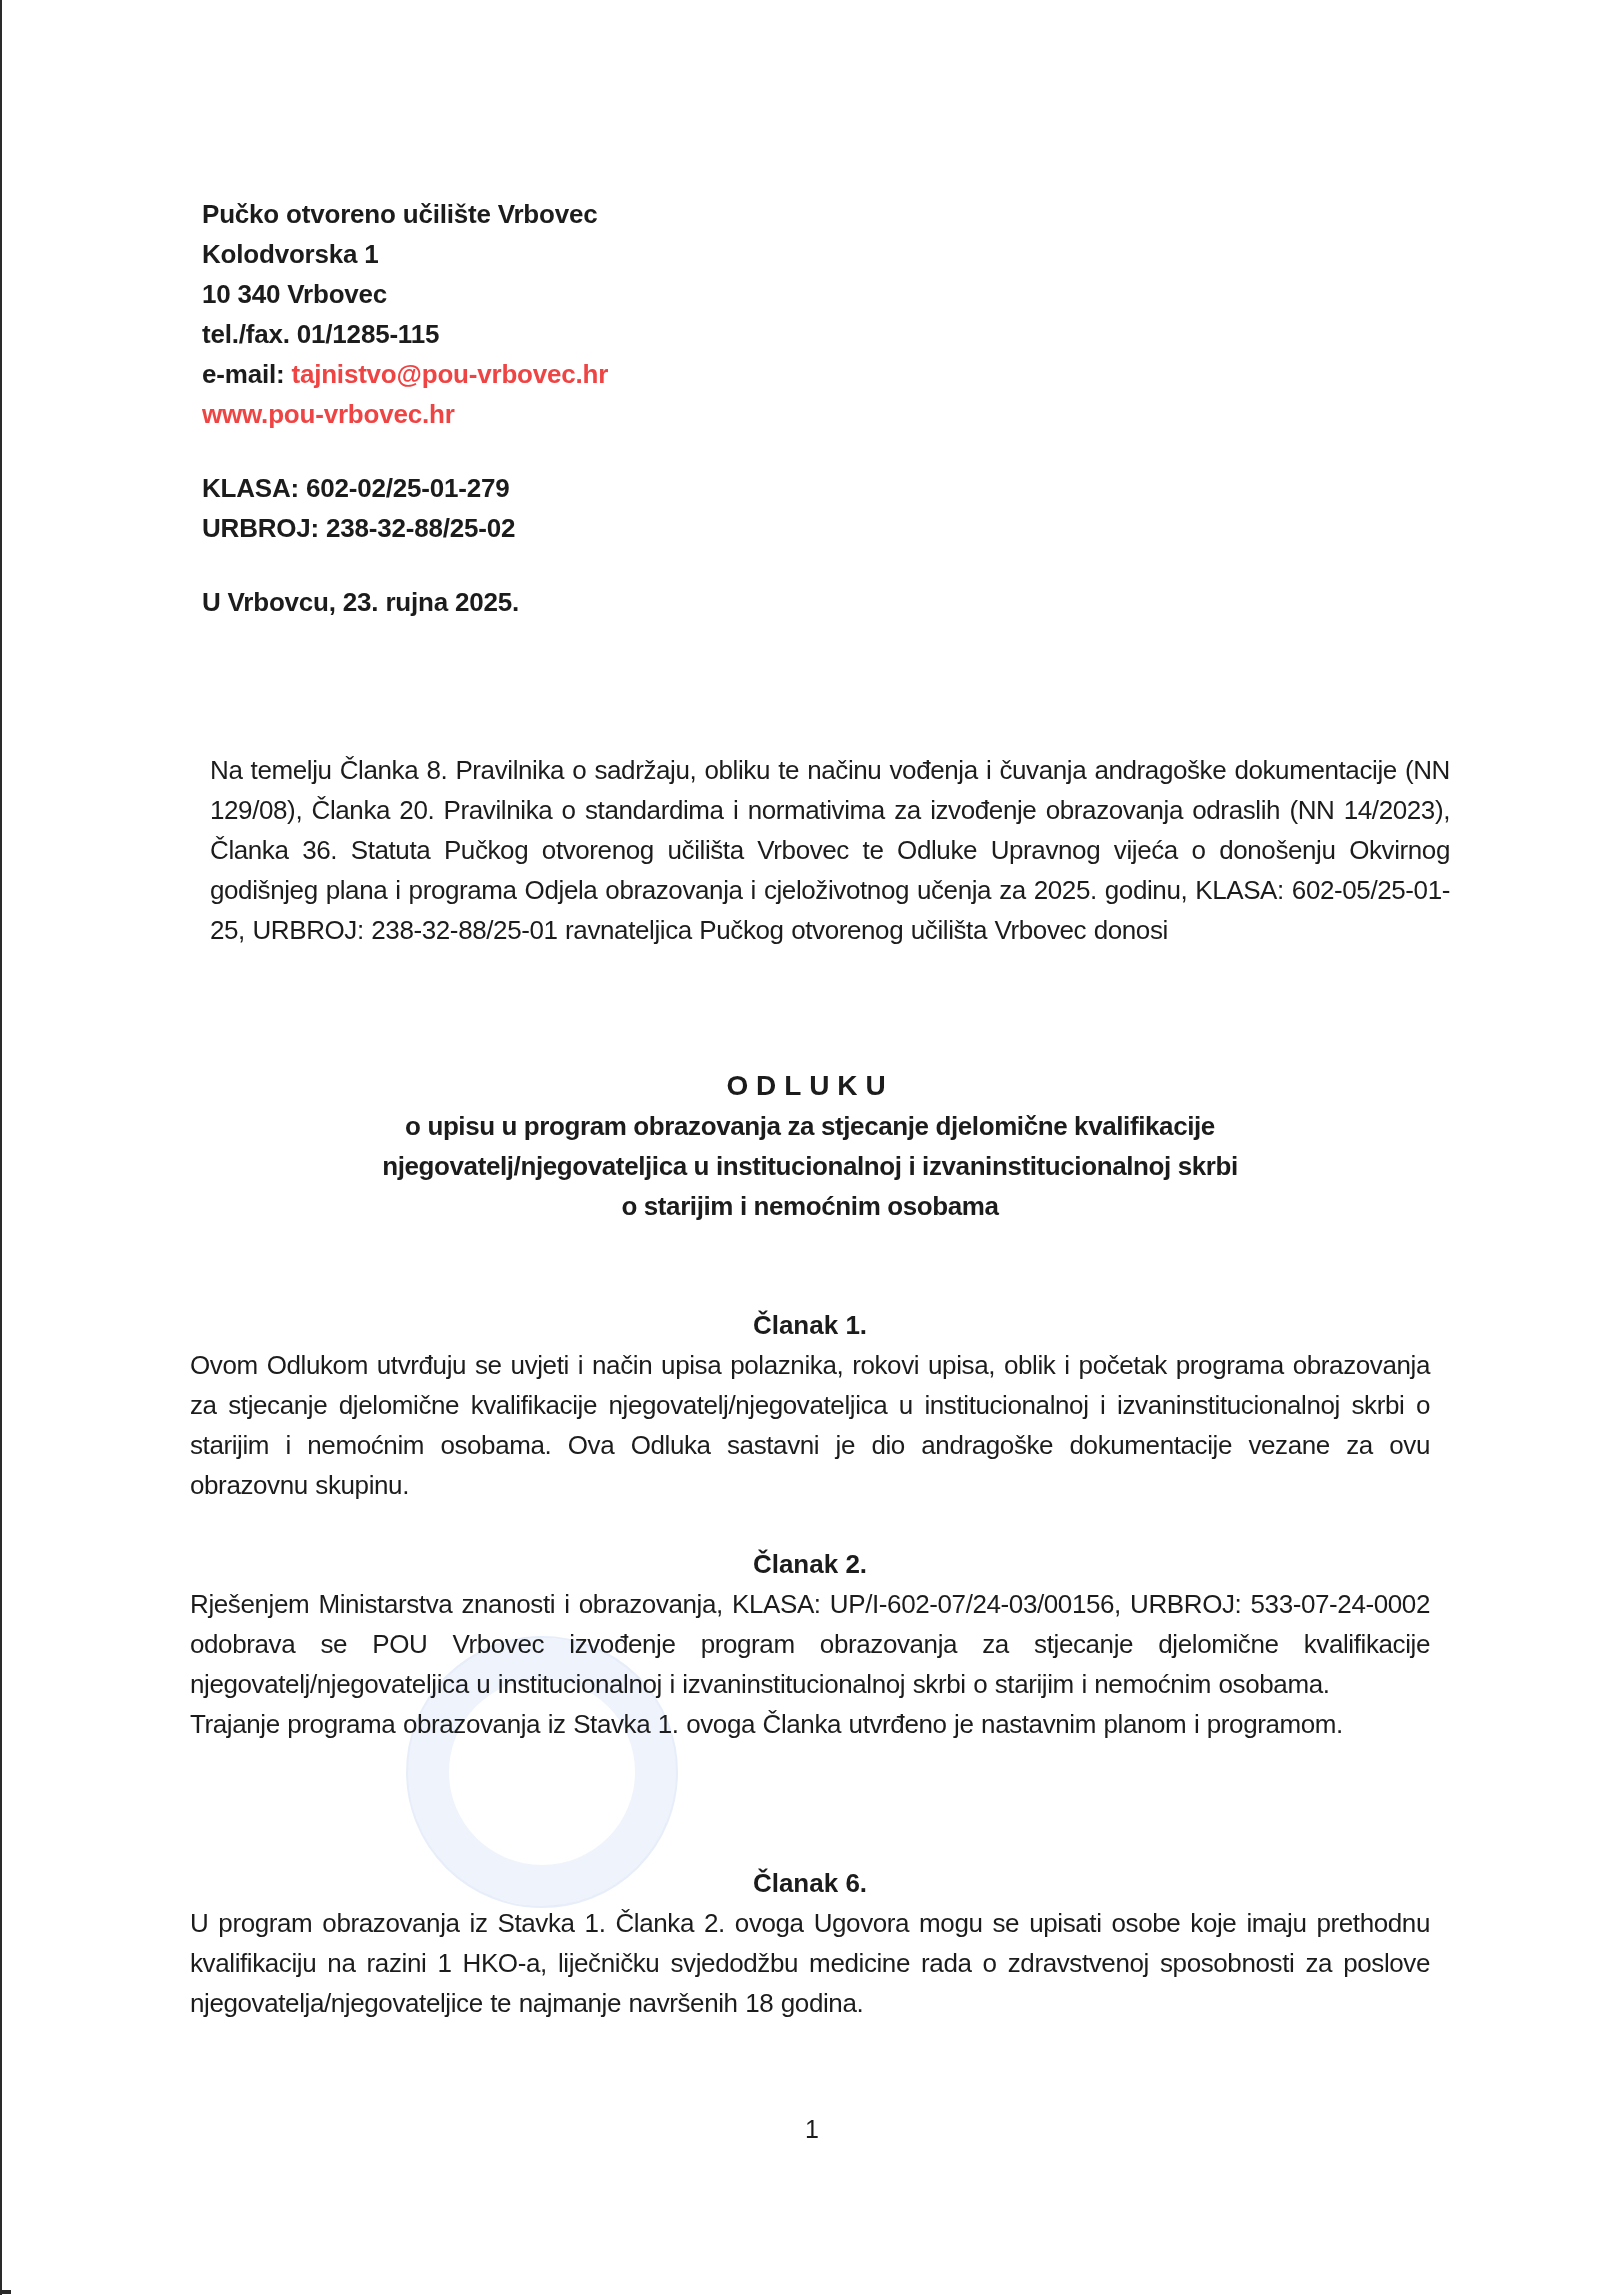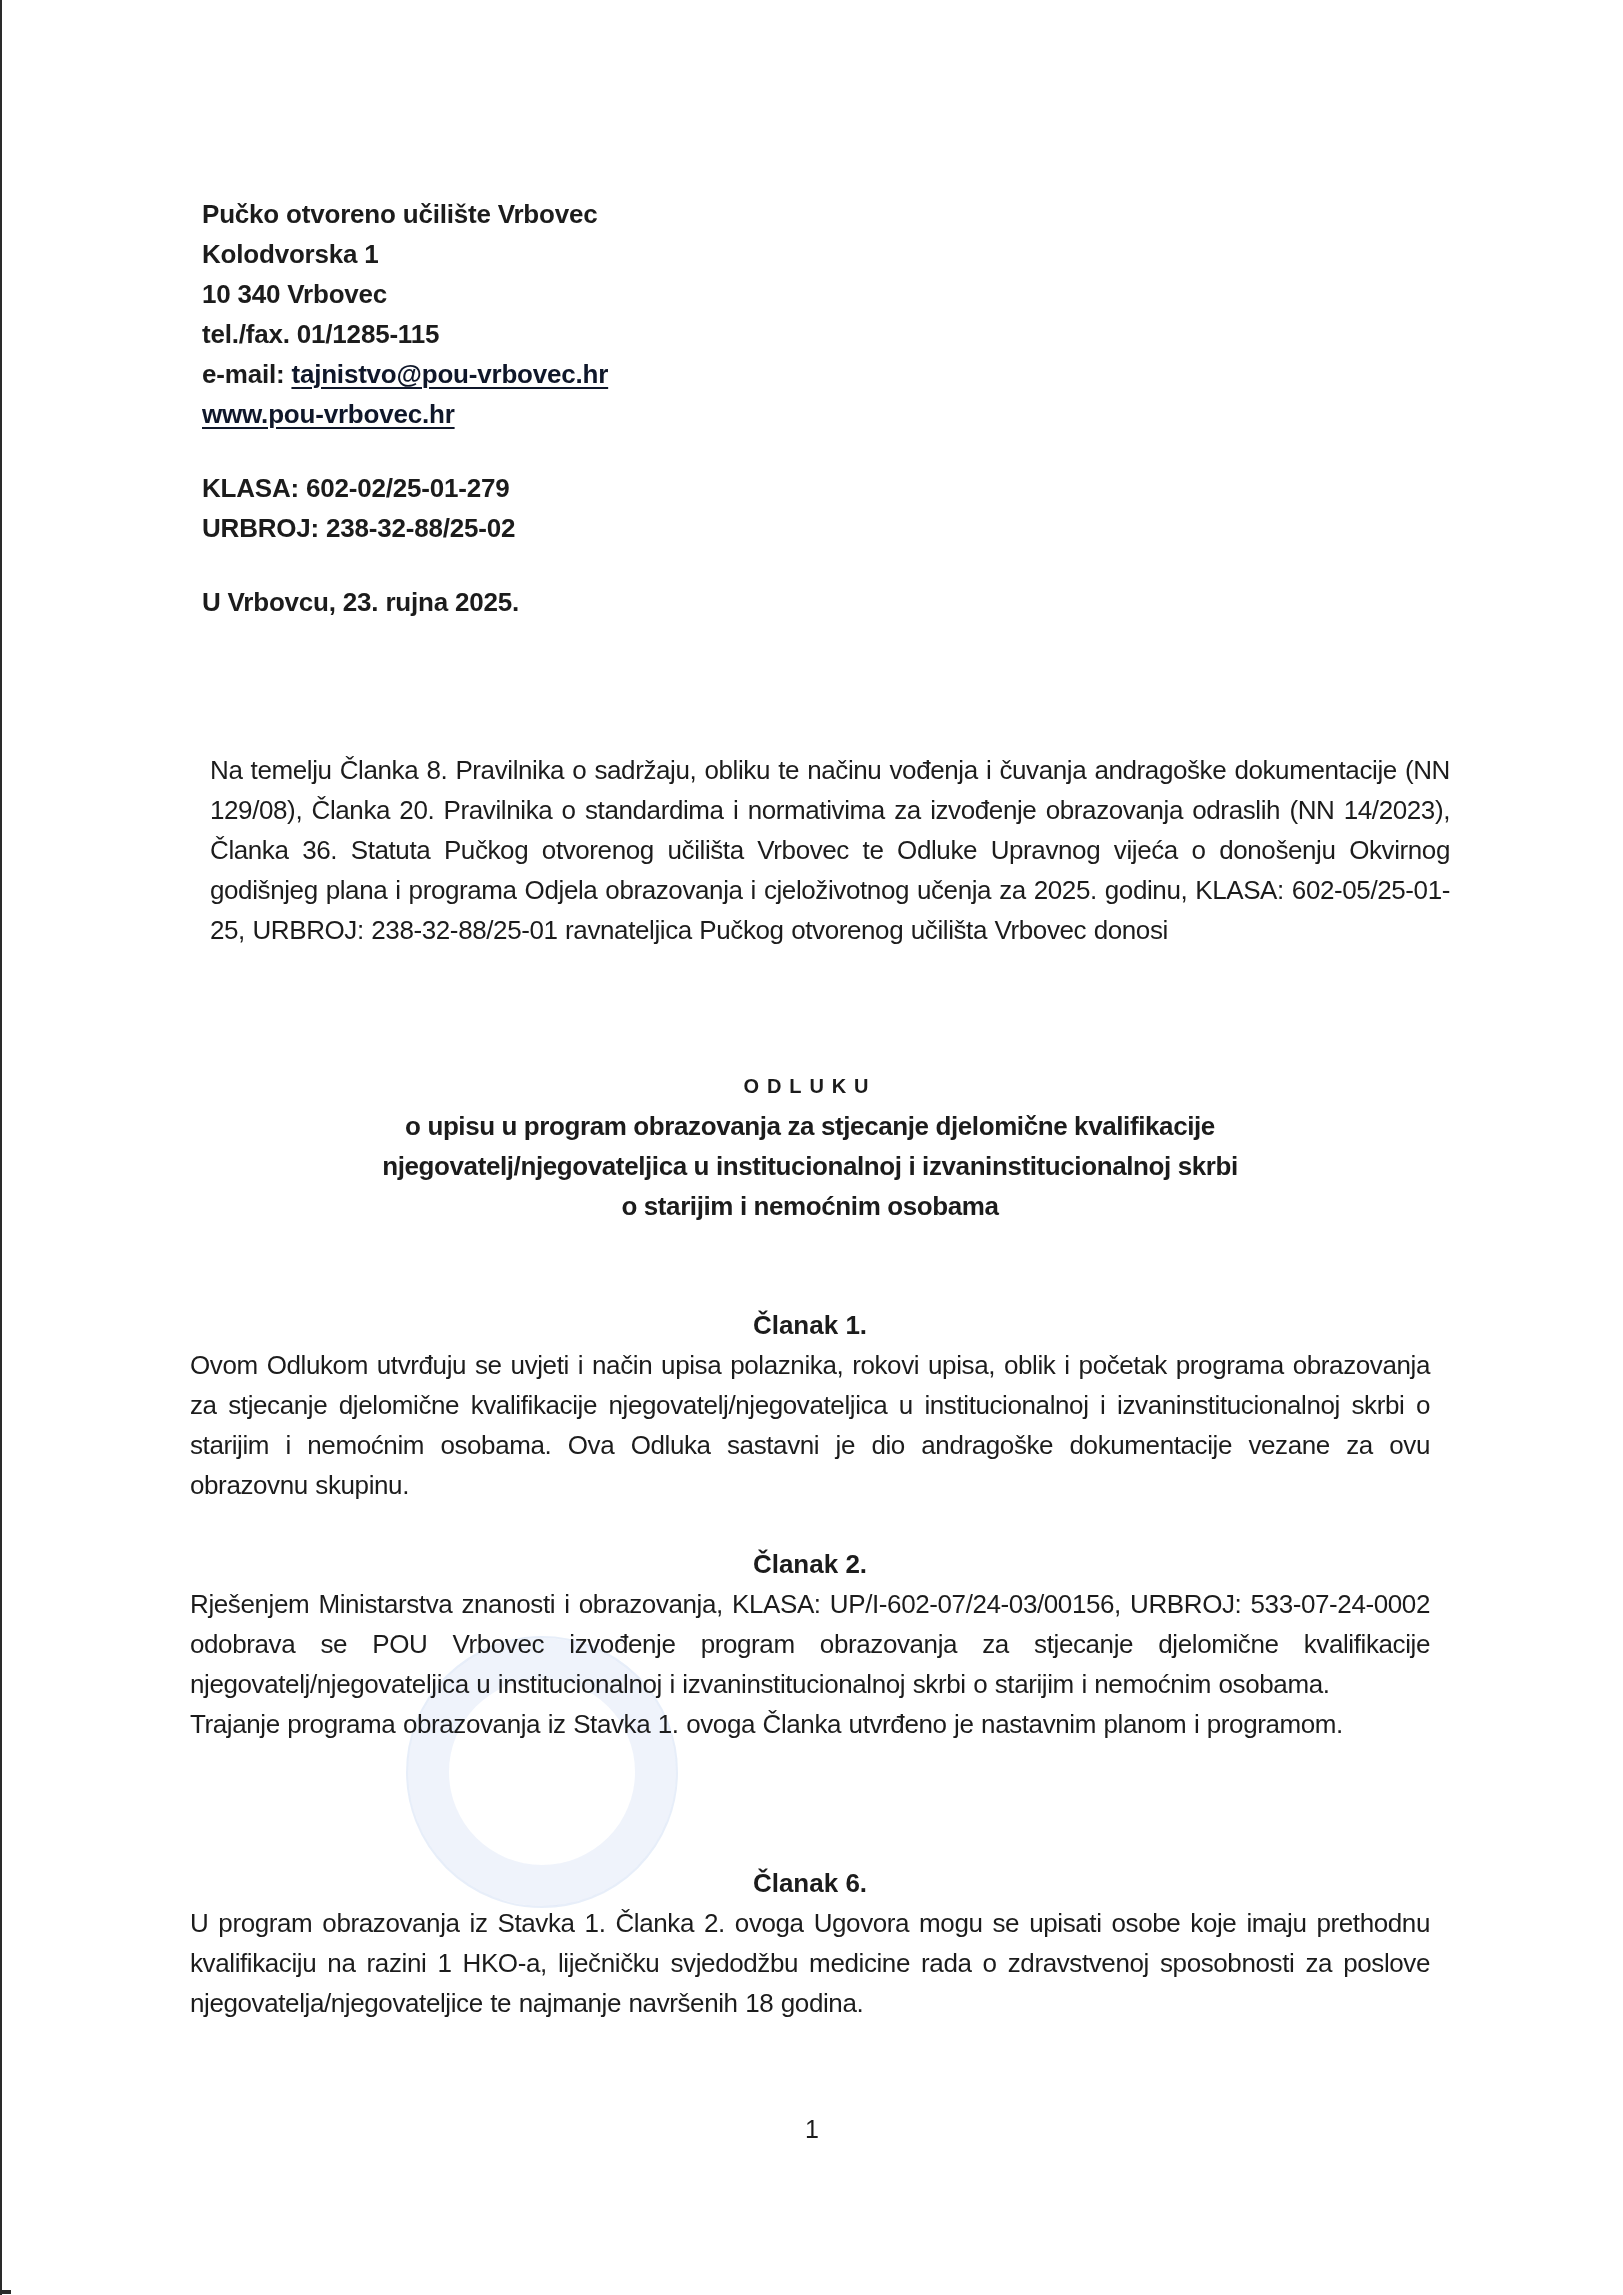--- a/index.html
+++ b/index.html
@@ -17,35 +17,35 @@
     }
     .header {
       position: absolute; left: 202px; top: 194px;
       font-size: 26px; font-weight: bold; line-height: 40px;
       letter-spacing: -0.2px;
     }
     .header .line { display: block; white-space: nowrap; }
     .header .gap { display: block; height: 34px; }
     .header .gap2 { display: block; height: 34px; }
     a.link {
-      color: #0f172a; text-decoration: underline; text-decoration-thickness: 2px;
+      color: #ef4444; text-decoration-thickness: 2px;
       text-underline-offset: 3.9px;
     }
     .body-text {
       position: absolute; left: 190px; width: 1240px;
       font-size: 26px; line-height: 40px; text-align: justify;
       letter-spacing: -0.4px; word-spacing: 0.7px;
     }
     .intro { top: 750px; margin-left: 20px; }
     .title-block {
       position: absolute; left: 190px; width: 1240px; top: 1066px;
       text-align: center; font-weight: bold; font-size: 26px; line-height: 40px;
       letter-spacing: -0.4px;
     }
-    .title-block .odluku { letter-spacing: 7.9px; font-size: 20px; display: block; }
+    .title-block .odluku { letter-spacing: 7.9px; font-size: 28px; display: block; }
     .title-block .sub { display: block; }
     .article-heading {
       position: absolute; left: 190px; width: 1240px;
       text-align: center; font-weight: bold; font-size: 26px; line-height: 40px;
     }
     .a1-h { top: 1305px; }
     .a1-t { top: 1345px; }
     .a2-h { top: 1544px; }
     .a2-t { top: 1584px; }
     .a3-h { top: 1863px; }

